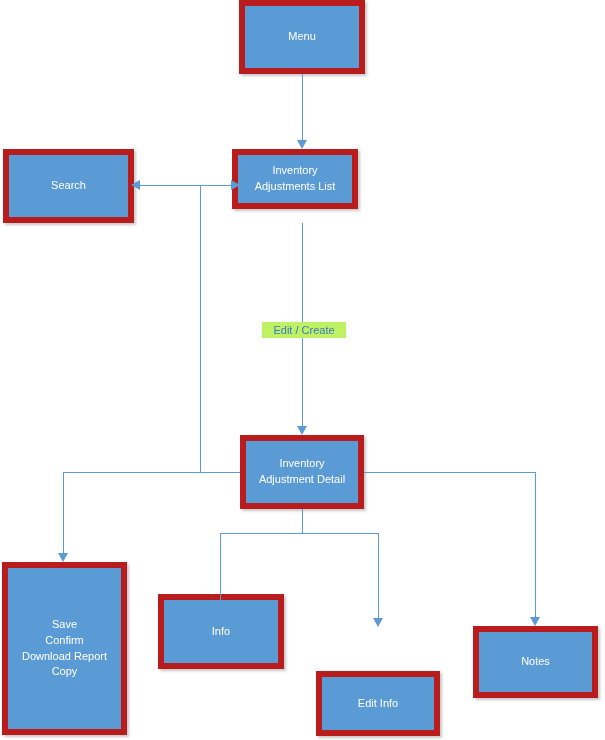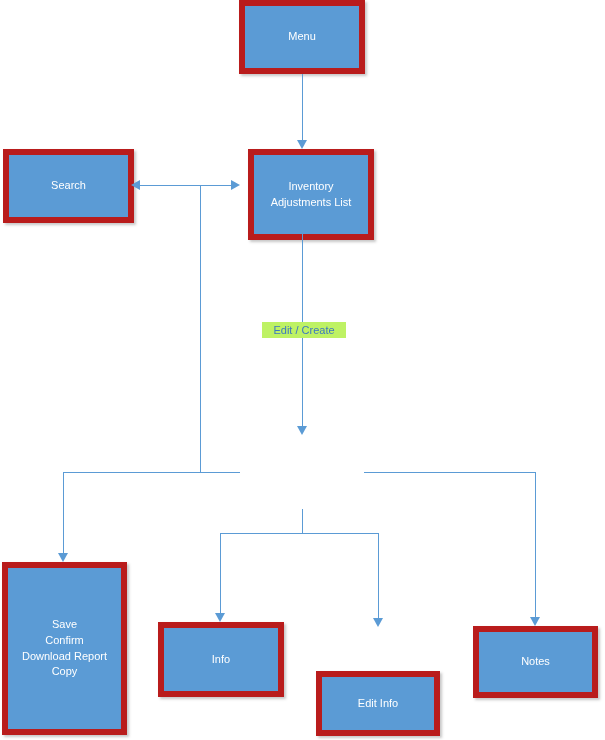--- a/index.html
+++ b/index.html
@@ -74,33 +74,36 @@
 <div id="canvas">
 
   <div class="node" style="left:239px; top:0px; width:126px; height:74px;">
     <span>Menu</span>
   </div>
 
   <div class="node" style="left:3px; top:149px; width:131px; height:74px;">
     <span>Search</span>
   </div>
 
-  <div class="node" style="left:248px; top:149px; width:126px; height:91px;">
+  <div class="node" style="left:232px; top:149px; width:126px; height:60px;">
     <span>Inventory Adjustments List</span>
   </div>
 
+  <div class="node" style="left:240px; top:435px; width:124px; height:74px;">
+    <span>Inventory Adjustment Detail</span>
+  </div>
 
   <div class="node" style="left:2px; top:562px; width:125px; height:173px;">
     <span class="line">Save</span>
     <span class="line">Confirm</span>
     <span class="line">Download Report</span>
     <span class="line">Copy</span>
   </div>
 
-  <div class="node" style="left:158px; top:622px; width:126px; height:75px;">
+  <div class="node" style="left:158px; top:594px; width:126px; height:75px;">
     <span>Info</span>
   </div>
 
   <div class="node" style="left:316px; top:627px; width:124px; height:65px;margin-top:44px;">
     <span>Edit Info</span>
   </div>
 
   <div class="node" style="left:473px; top:626px; width:125px; height:72px;text-align:right;">
     <span>Notes</span>
   </div>

